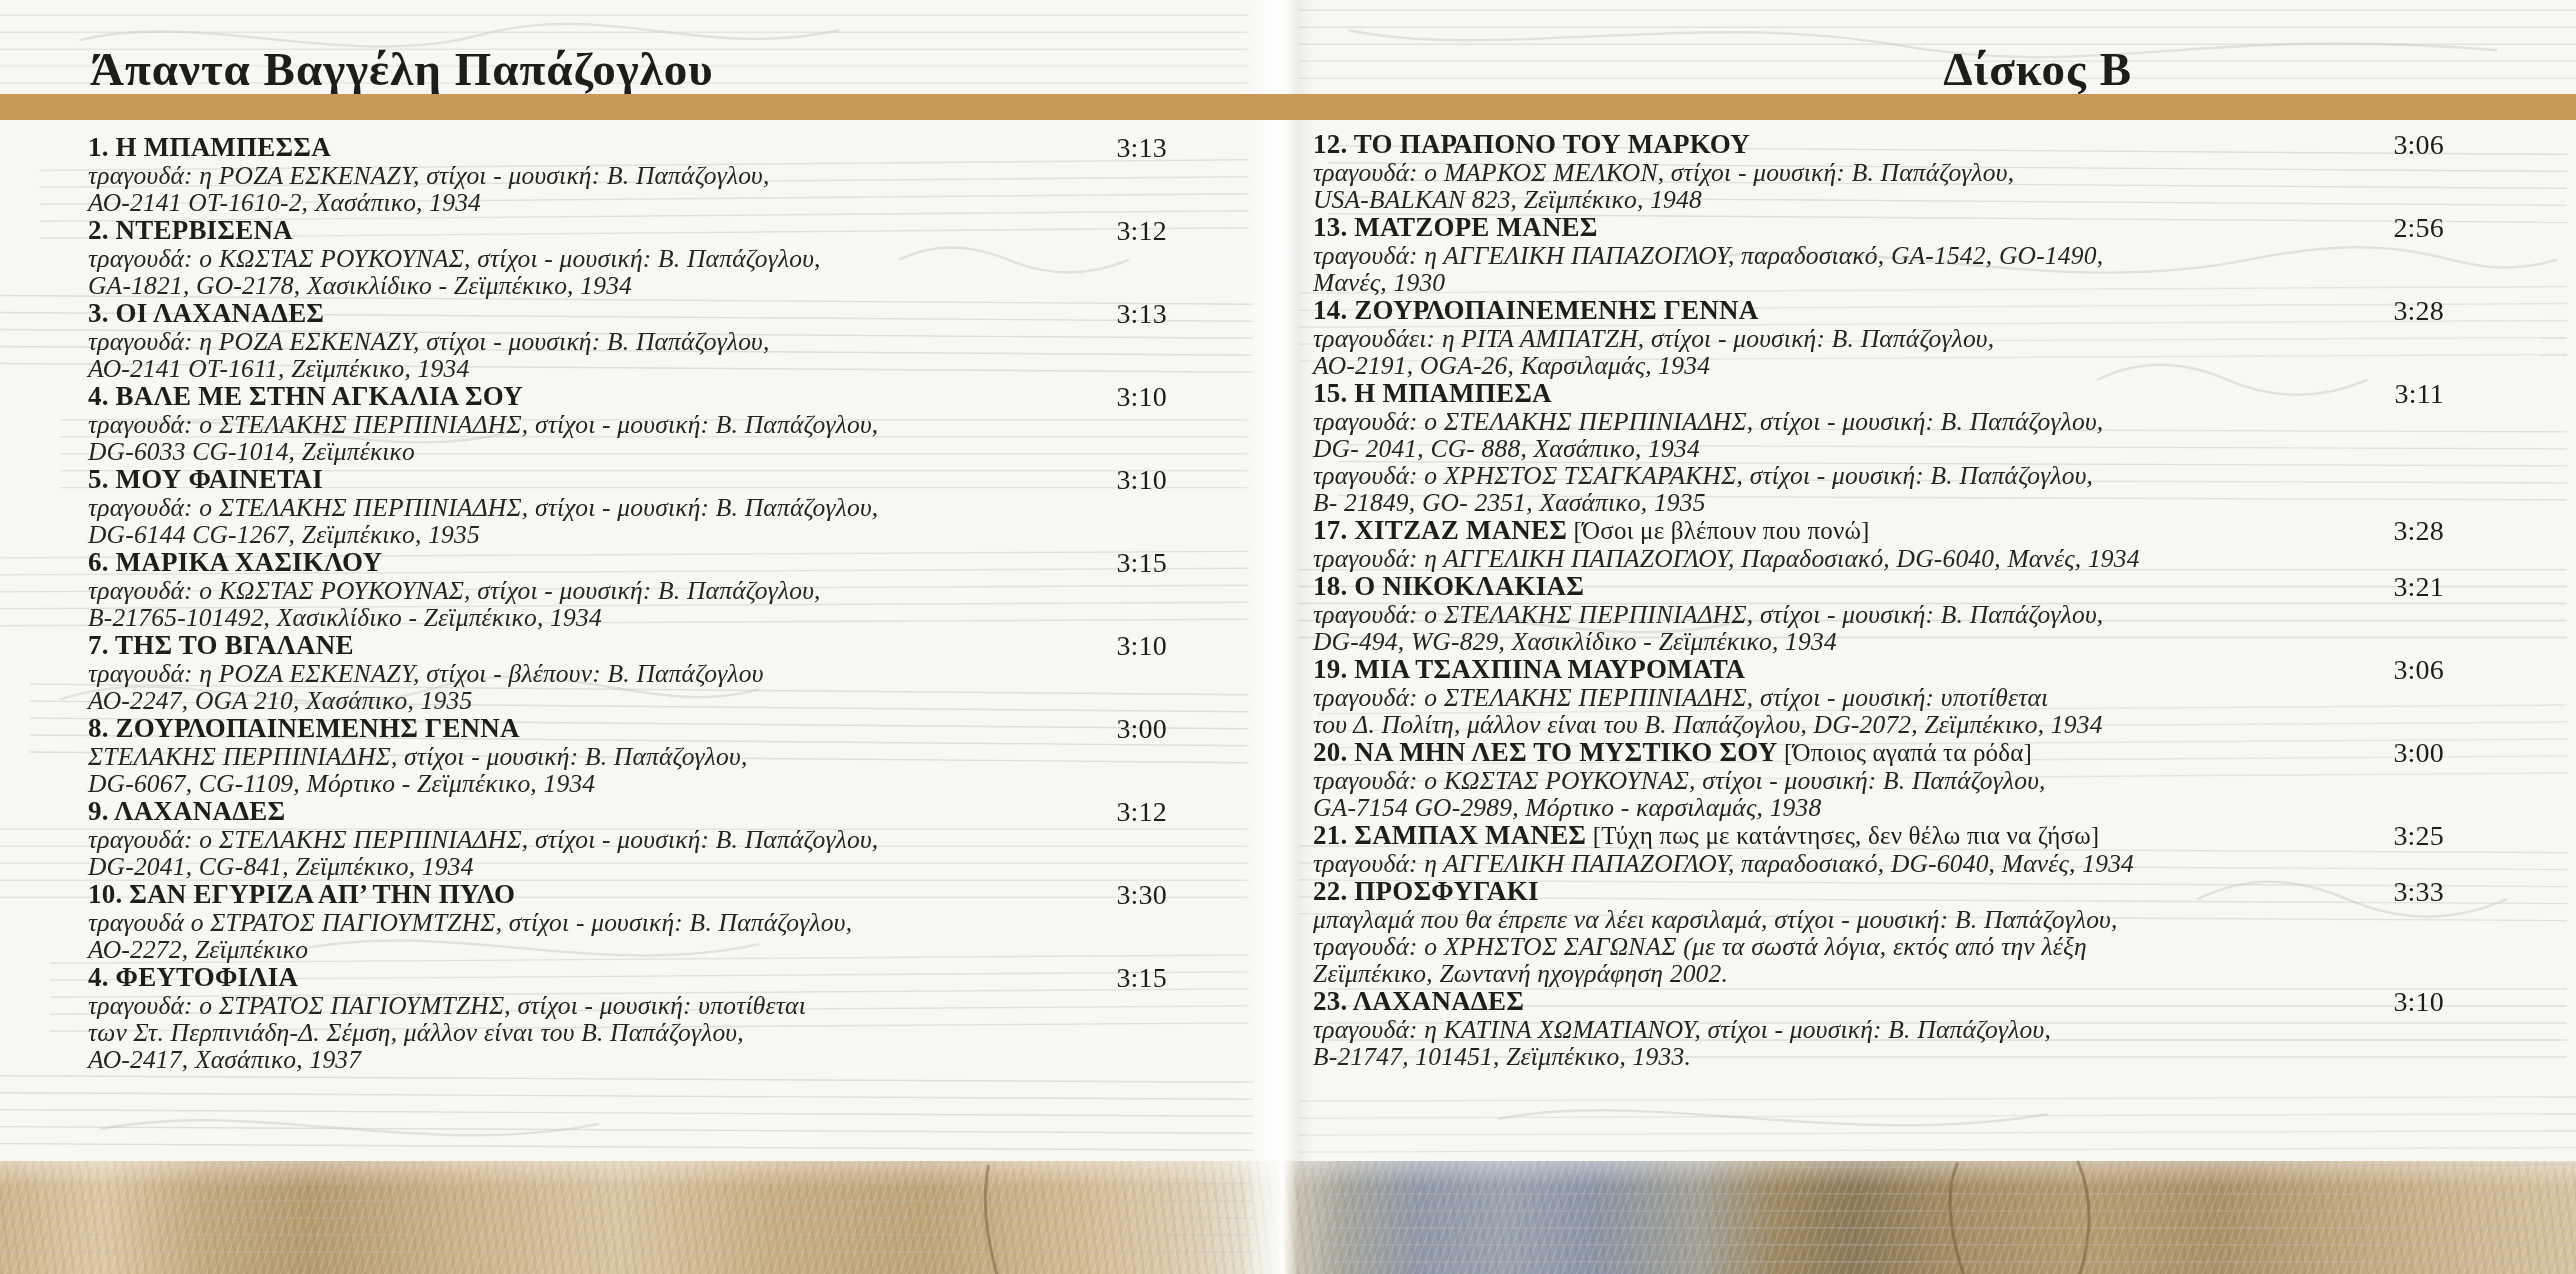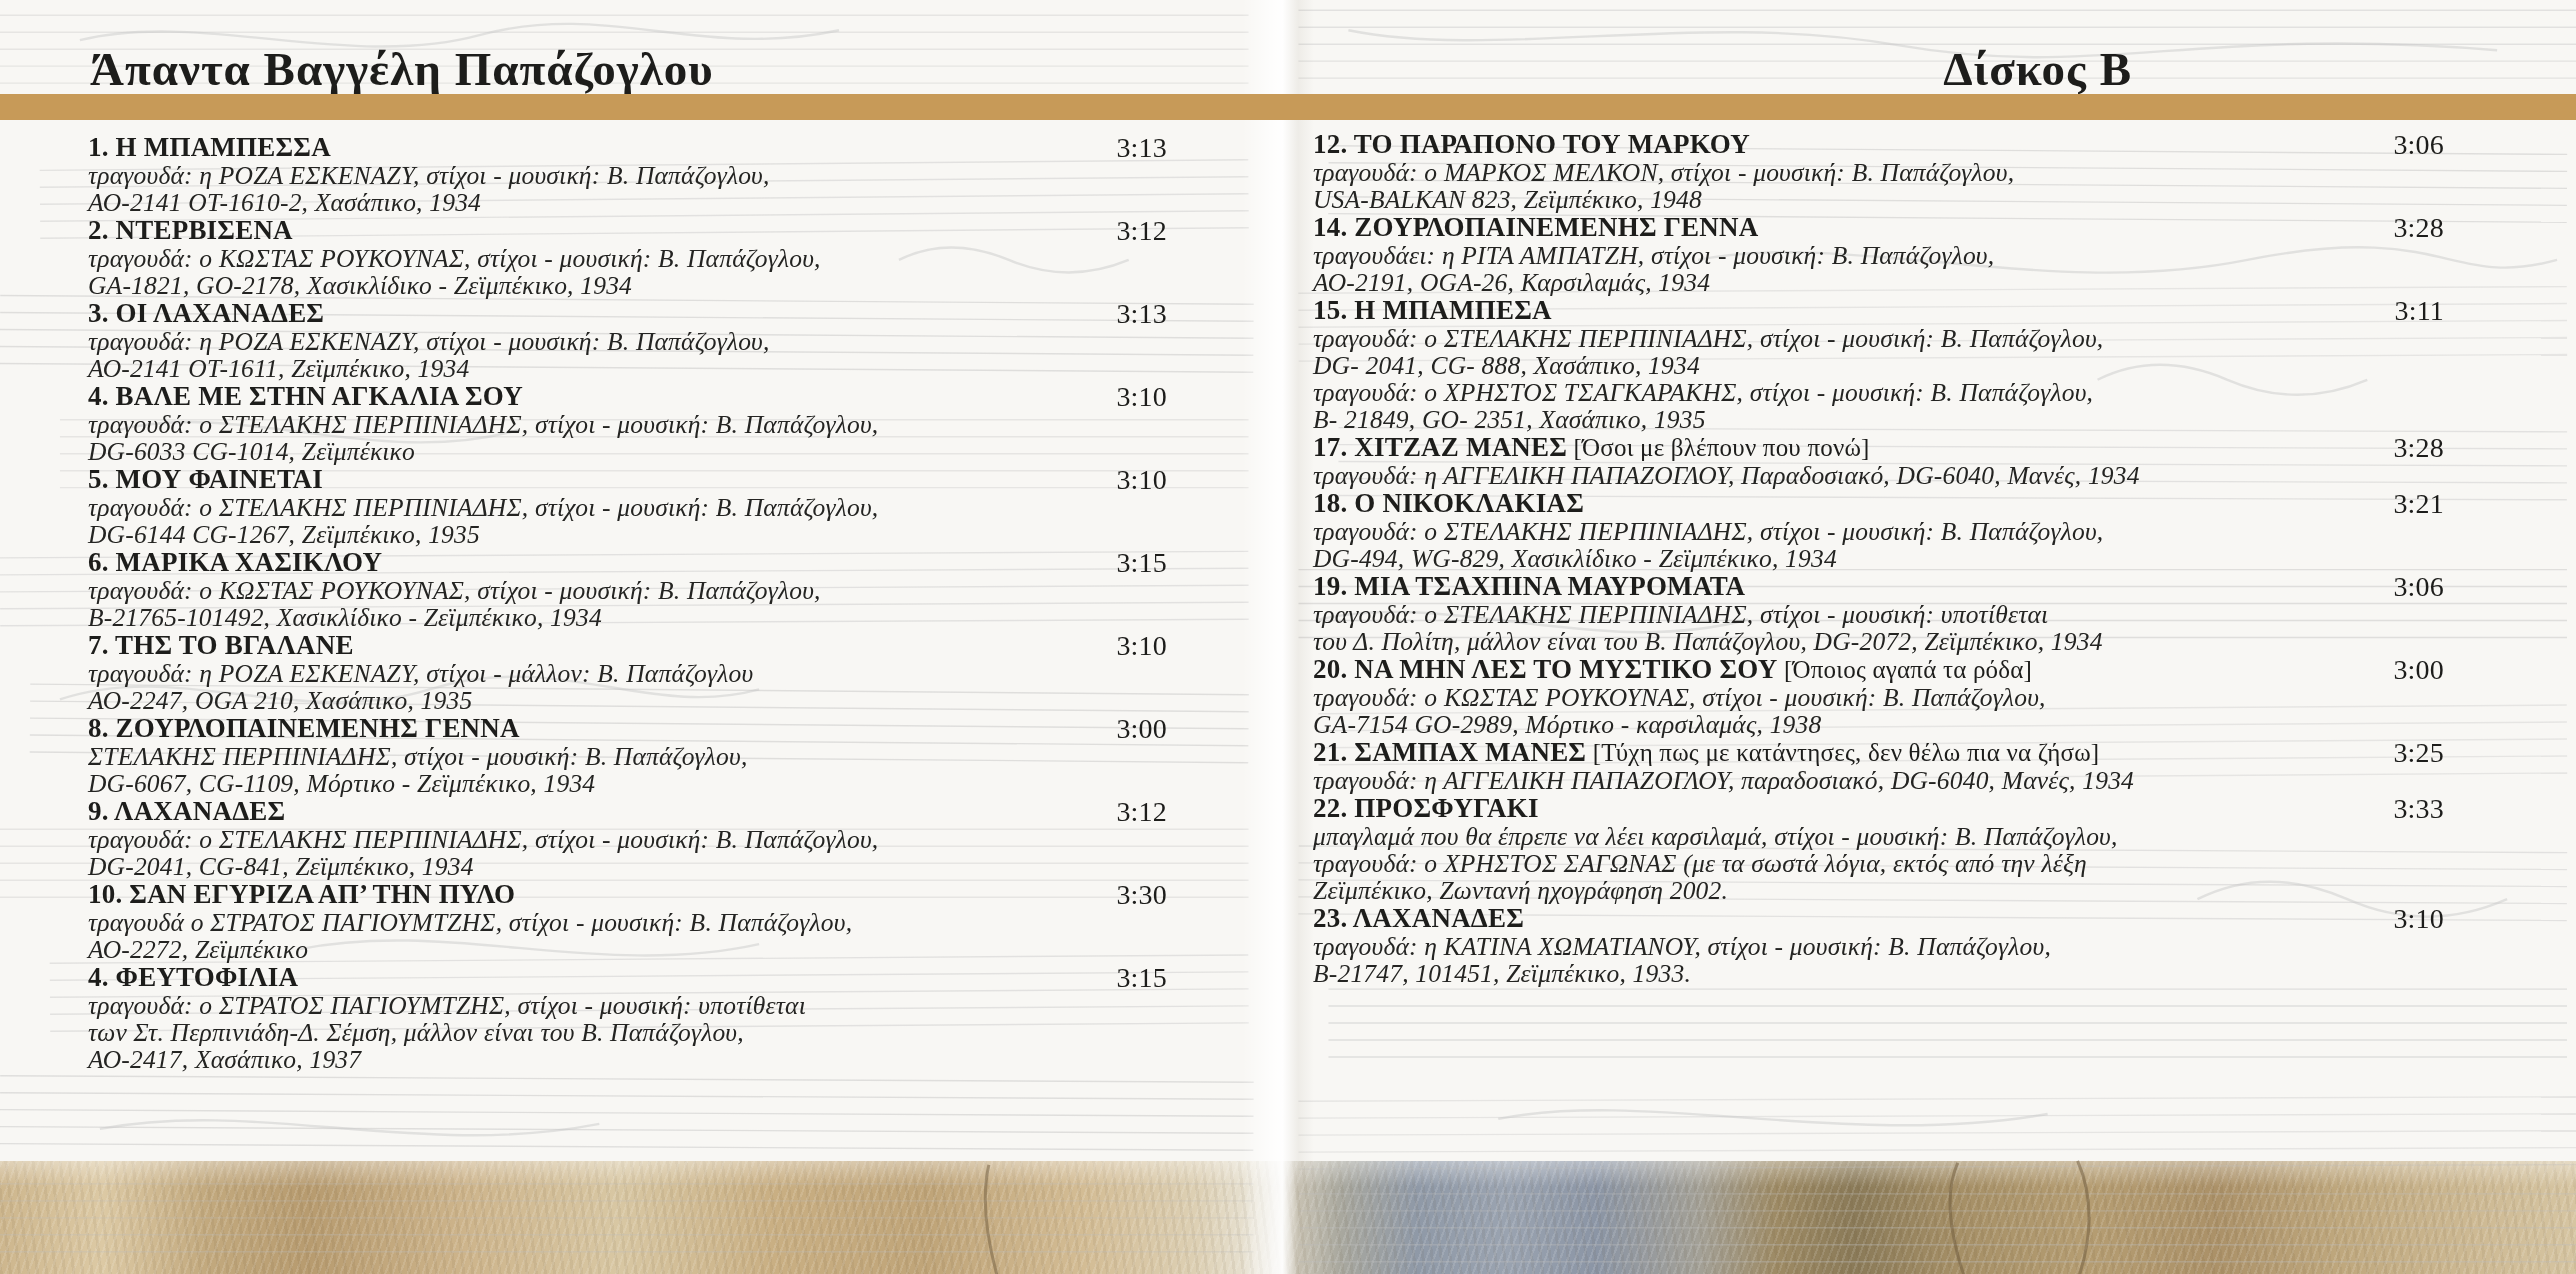--- a/index.html
+++ b/index.html
@@ -297,21 +297,21 @@
         <div class="detail-line">Β-21765-101492, Χασικλίδικο - Ζεϊμπέκικο, 1934</div>
       </div>
   </div>
 
   <div class="track">
     <div class="track-title-row">
       <span class="track-title">7. ΤΗΣ ΤΟ ΒΓΑΛΑΝΕ</span><span class="track-subtitle"></span>
       <span class="track-time">3:10</span>
     </div>
     <div class="track-details">
-        <div class="detail-line">τραγουδά: η ΡΟΖΑ ΕΣΚΕΝΑΖΥ, στίχοι - μάλλον: Β. Παπάζογλου</div>
+        <div class="detail-line">τραγουδά: η ΡΟΖΑ ΕΣΚΕΝΑΖΥ, στίχοι - βλέπουν: Β. Παπάζογλου</div>
         <div class="detail-line">ΑΟ-2247, OGA 210, Χασάπικο, 1935</div>
       </div>
   </div>
 
   <div class="track">
     <div class="track-title-row">
       <span class="track-title">8. ΖΟΥΡΛΟΠΑΙΝΕΜΕΝΗΣ ΓΕΝΝΑ</span><span class="track-subtitle"></span>
       <span class="track-time">3:00</span>
     </div>
     <div class="track-details">
@@ -359,20 +359,30 @@
     <div class="track-title-row">
       <span class="track-title">12. ΤΟ ΠΑΡΑΠΟΝΟ ΤΟΥ ΜΑΡΚΟΥ</span><span class="track-subtitle"></span>
       <span class="track-time">3:06</span>
     </div>
     <div class="track-details">
         <div class="detail-line">τραγουδά: ο ΜΑΡΚΟΣ ΜΕΛΚΟΝ, στίχοι - μουσική: Β. Παπάζογλου,</div>
         <div class="detail-line">USA-BALKAN 823, Ζεϊμπέκικο, 1948</div>
       </div>
   </div>
 
+  <div class="track">
+    <div class="track-title-row">
+      <span class="track-title">13. ΜΑΤΖΟΡΕ ΜΑΝΕΣ</span><span class="track-subtitle"></span>
+      <span class="track-time">2:56</span>
+    </div>
+    <div class="track-details">
+        <div class="detail-line">τραγουδά: η ΑΓΓΕΛΙΚΗ ΠΑΠΑΖΟΓΛΟΥ, παραδοσιακό, GA-1542, GO-1490,</div>
+        <div class="detail-line">Μανές, 1930</div>
+      </div>
+  </div>
 
   <div class="track">
     <div class="track-title-row">
       <span class="track-title">14. ΖΟΥΡΛΟΠΑΙΝΕΜΕΝΗΣ ΓΕΝΝΑ</span><span class="track-subtitle"></span>
       <span class="track-time">3:28</span>
     </div>
     <div class="track-details">
         <div class="detail-line">τραγουδάει: η ΡΙΤΑ ΑΜΠΑΤΖΗ, στίχοι - μουσική: Β. Παπάζογλου,</div>
         <div class="detail-line">ΑΟ-2191, OGA-26, Καρσιλαμάς, 1934</div>
       </div>

